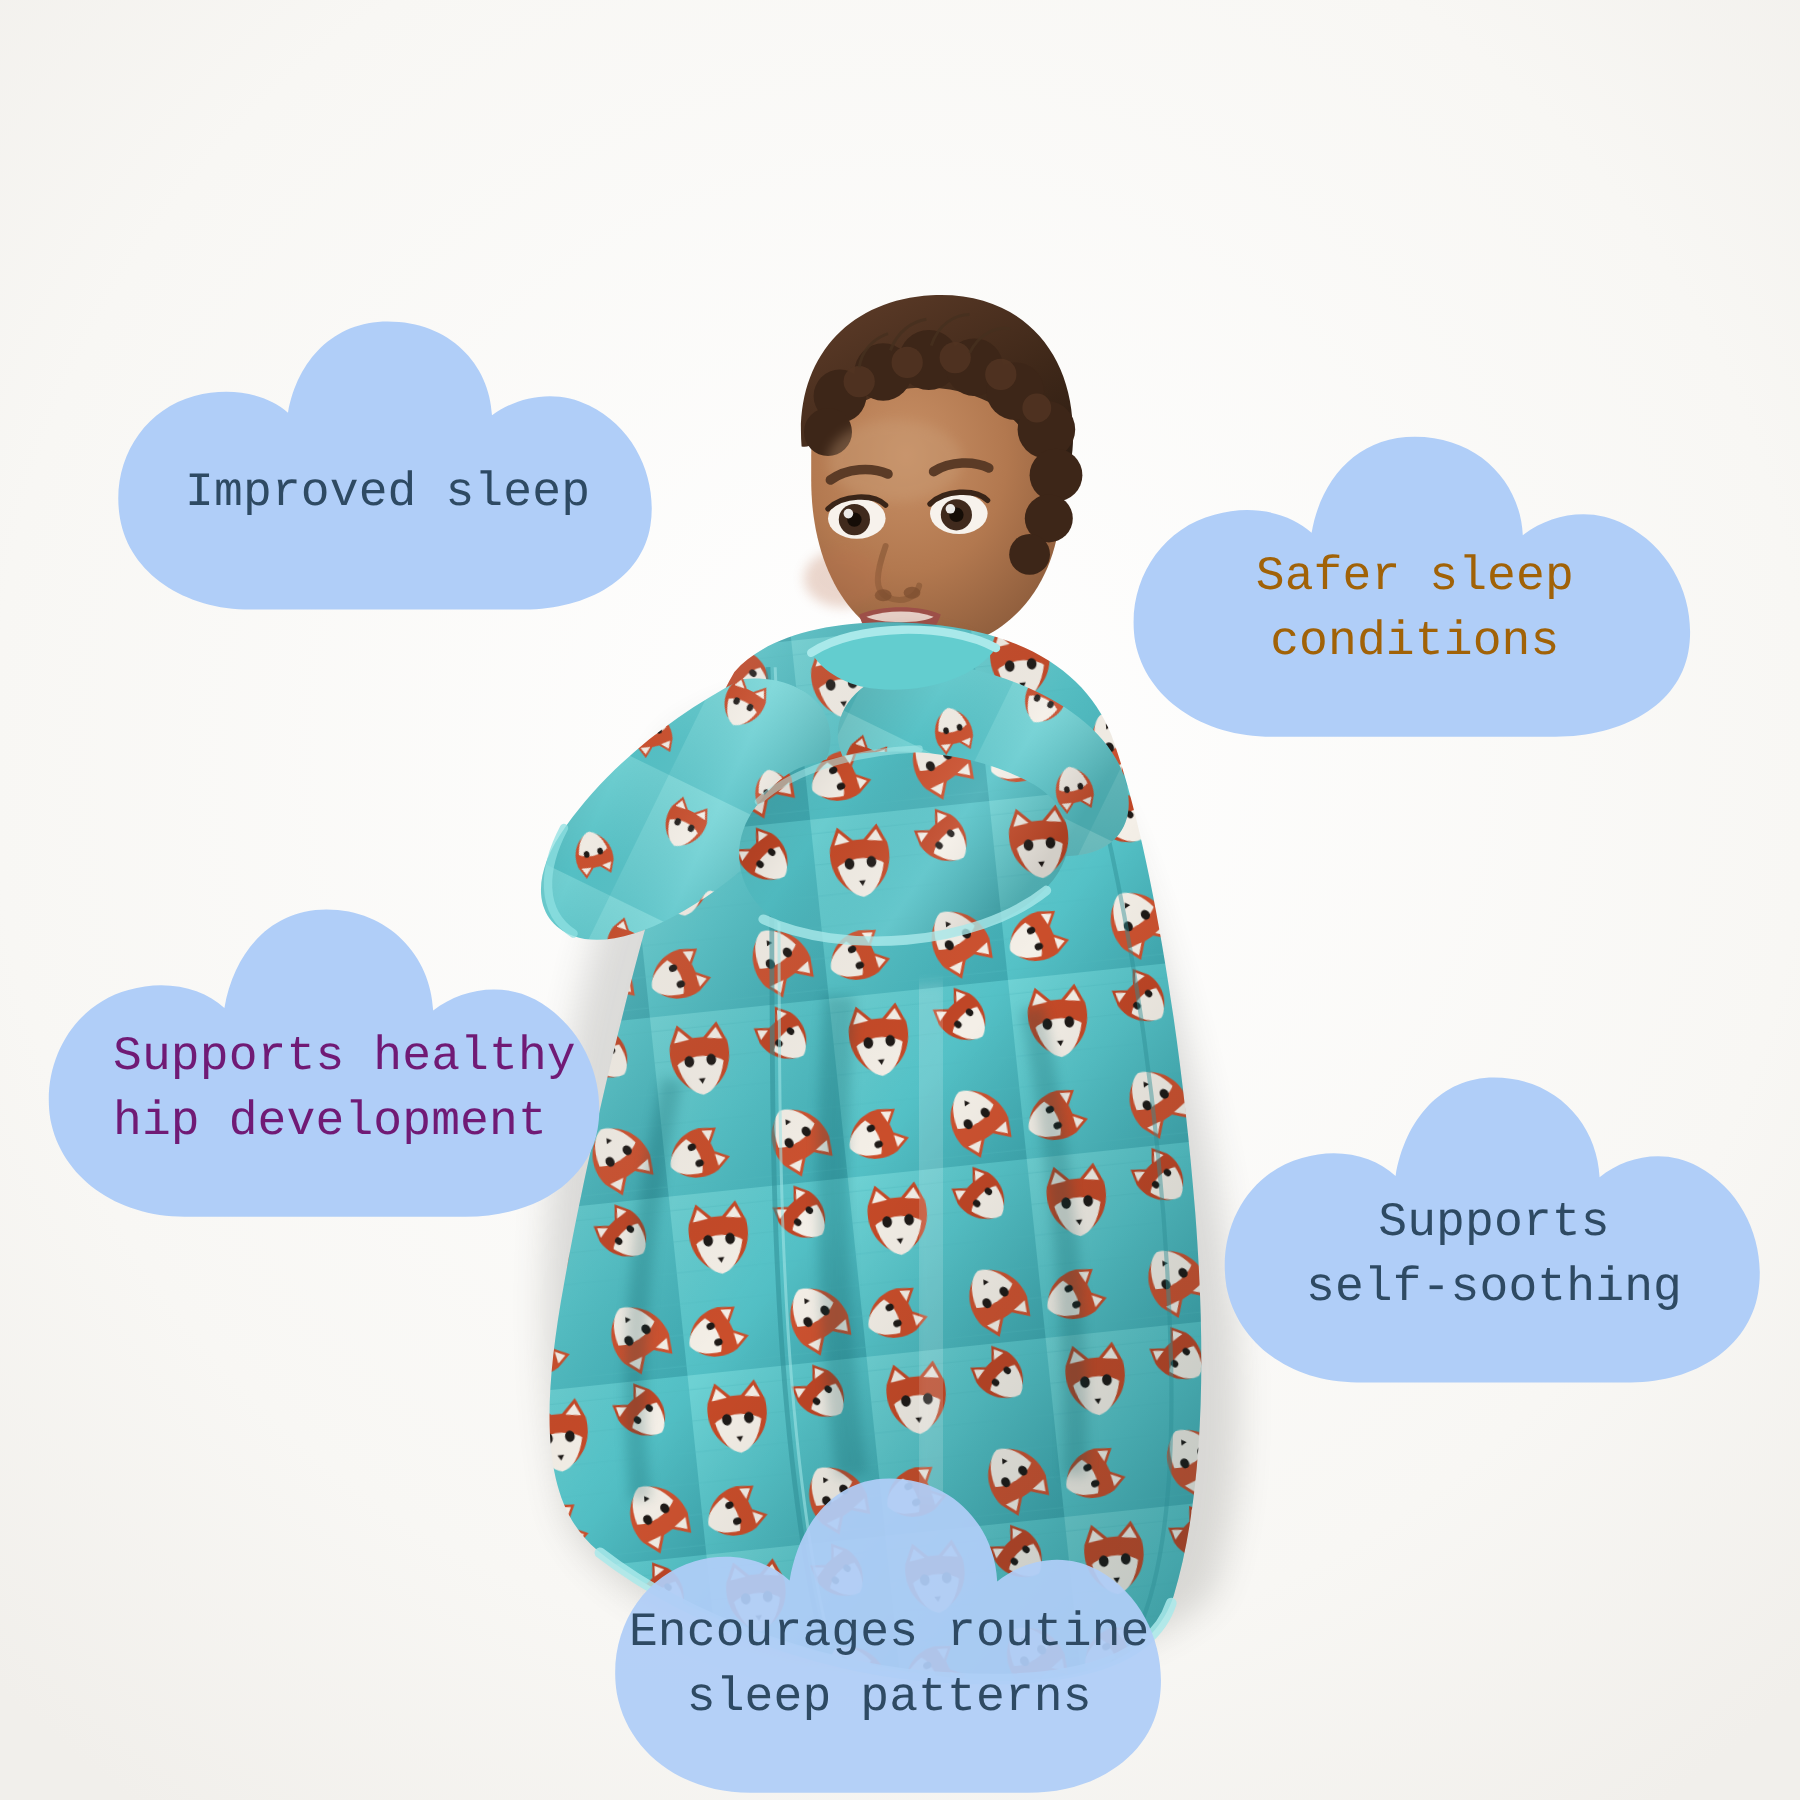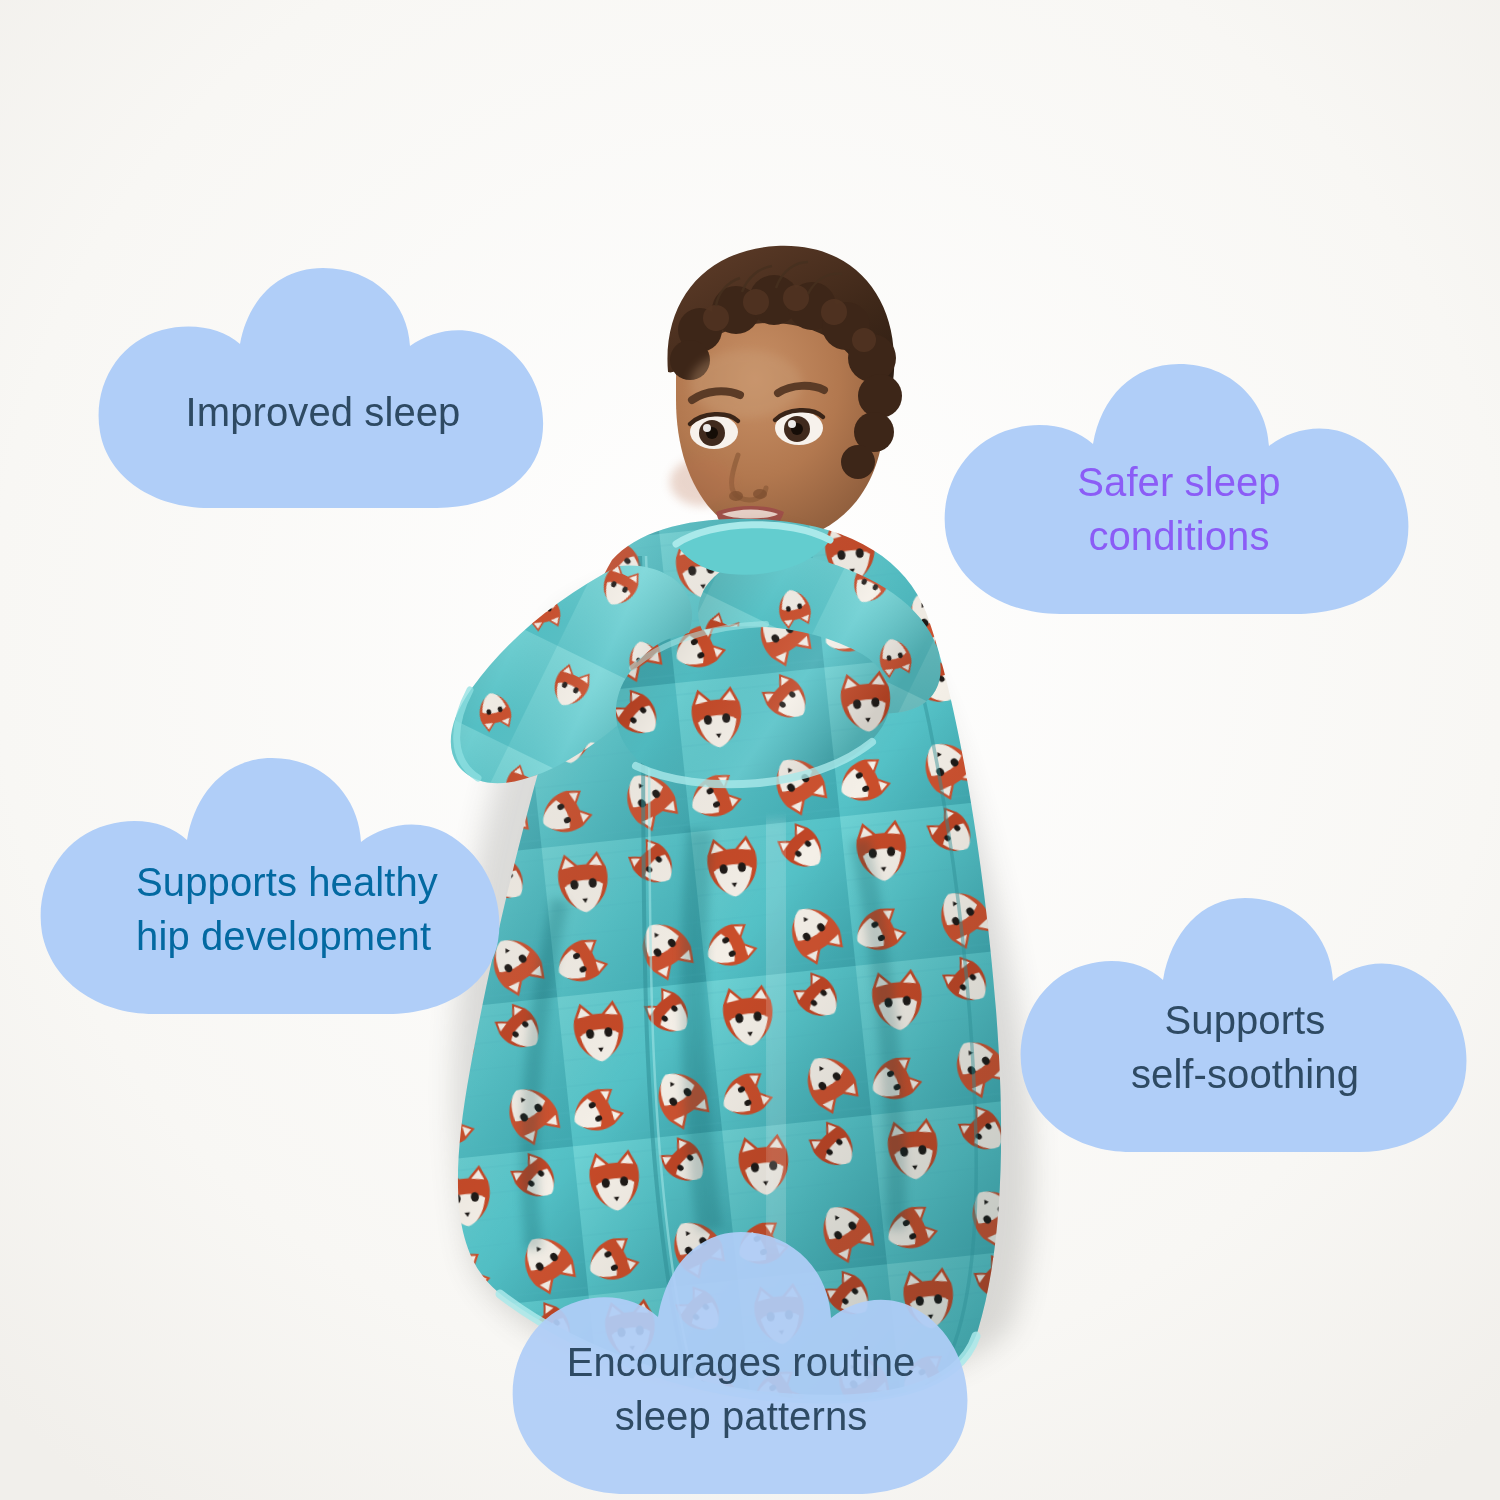--- a/index.html
+++ b/index.html
@@ -52,21 +52,21 @@
     position: absolute;
     inset: 0;
     width: 100%;
     height: 100%;
     display: block;
   }
   .cloud-label {
     position: relative;
     z-index: 2;
     color: #2e4a63;
-    font-family: Liberation Sans, sans-serif;
+    font-family: Liberation Mono, monospace;
     font-weight: 400;
     font-size: 40px;
     line-height: 1.35;
     letter-spacing: 0.1px;
     text-align: center;
     white-space: pre-line;
     pointer-events: none;
   }
 
   
@@ -407,38 +407,38 @@
                C294 6 329 44 331 88
                C354 70 388 64 416 79
                C457 100 476 145 469 185
                C461 230 414 256 358 256
                L122 256
                C64 256 17 224 8 177
                C0 129 28 83 74 71
                C105 62 136 69 155 86
                C163 40 194 6 241 6 Z" fill="#b0cef8"></path>
     </svg>
-    <div class="cloud-label" style="color: #8b5cf6; text-align: center;">Safer sleep
+    <div class="cloud-label" style="color: #a16207; text-align: center;">Safer sleep
 conditions</div>
   </div>
 
   <div class="cloud" id="cloud-hip-development">
     <svg viewBox="0 0 476 268" preserveAspectRatio="none">
       <path d="M238 6
                C290 6 325 45 327 90
                C350 72 384 66 412 81
                C452 103 471 148 464 189
                C456 234 410 262 354 262
                L120 262
                C63 262 17 229 8 181
                C0 132 28 85 73 73
                C104 64 135 71 153 88
                C161 41 192 6 238 6 Z" fill="#b0cef8"></path>
     </svg>
-    <div class="cloud-label" style="color: #0369a1; text-align: left;">Supports healthy
+    <div class="cloud-label" style="color: #701a75; text-align: left;">Supports healthy
 hip development</div>
   </div>
 
   <div class="cloud" id="cloud-self-soothing">
     <svg viewBox="0 0 462 266" preserveAspectRatio="none">
       <path d="M231 6
                C283 6 317 45 319 89
                C341 71 374 65 401 80
                C440 101 458 146 451 186
                C443 231 399 260 345 260

